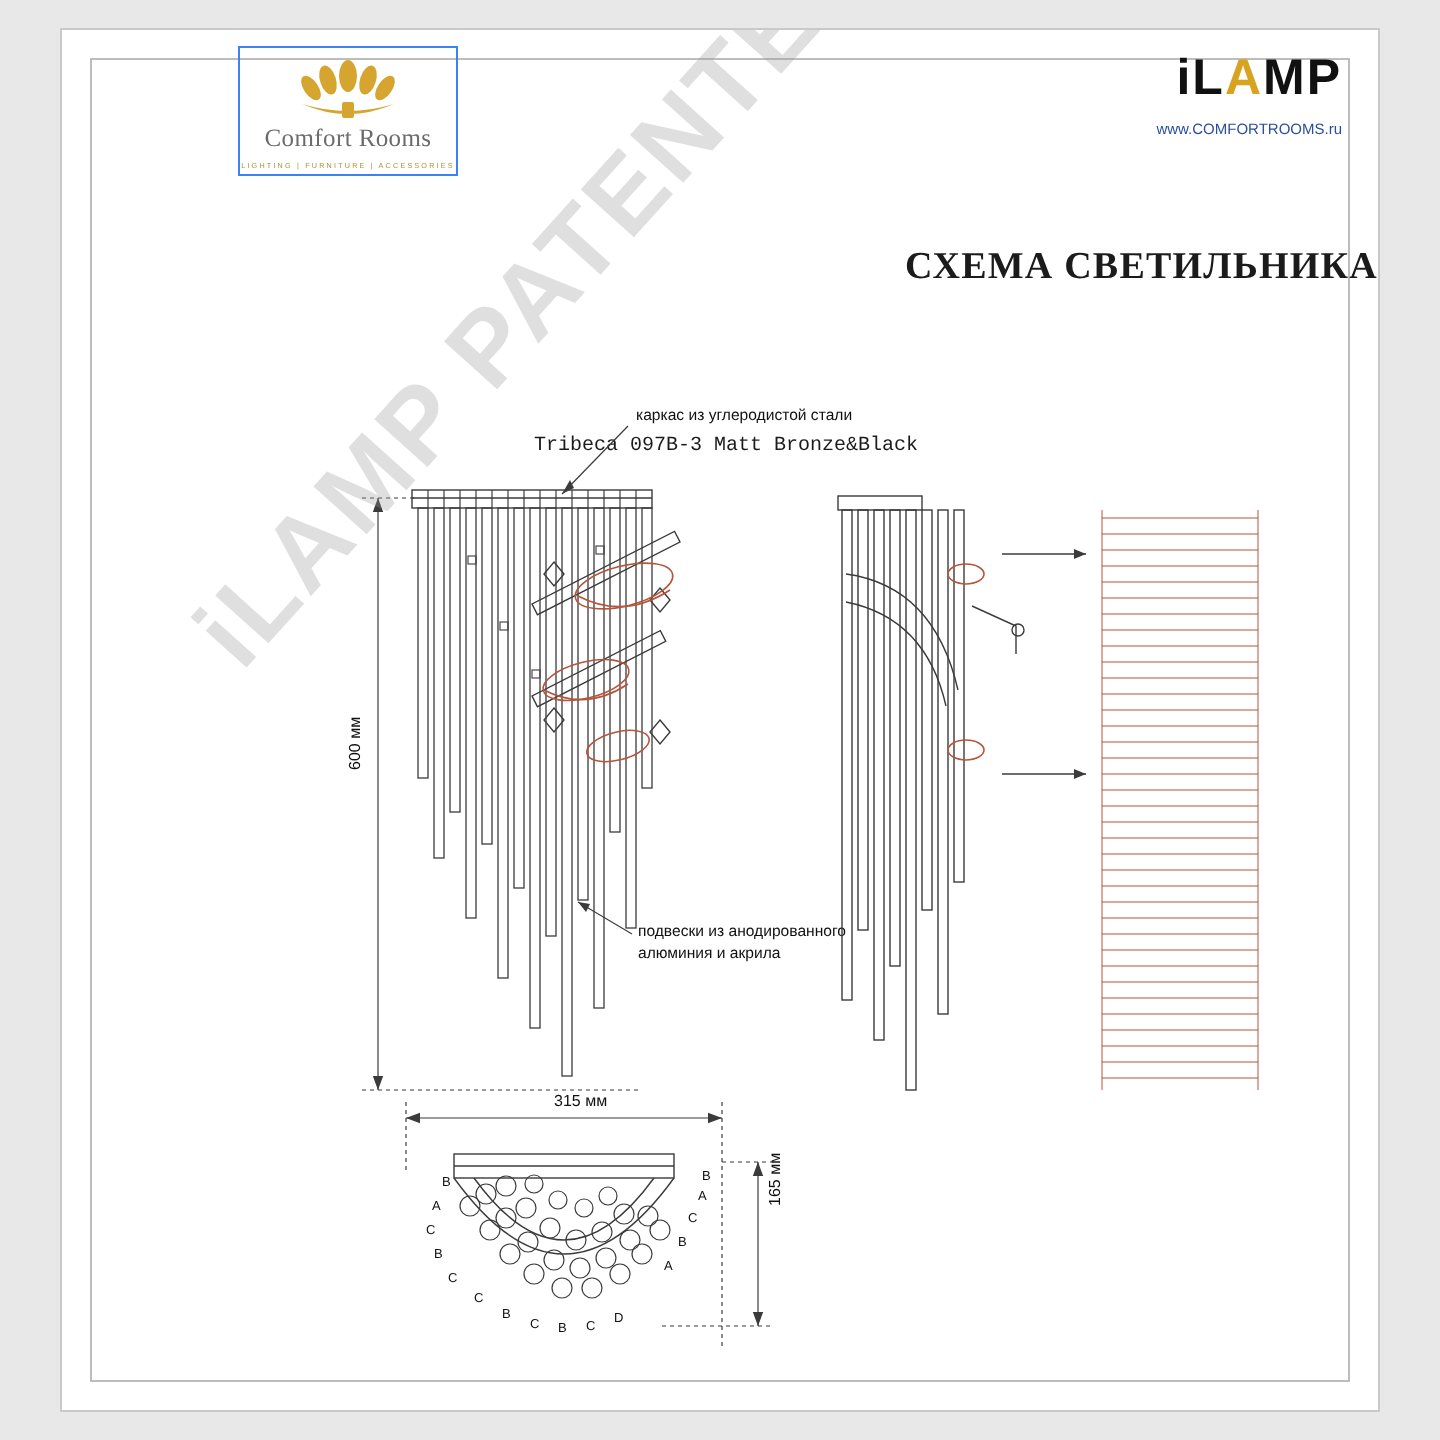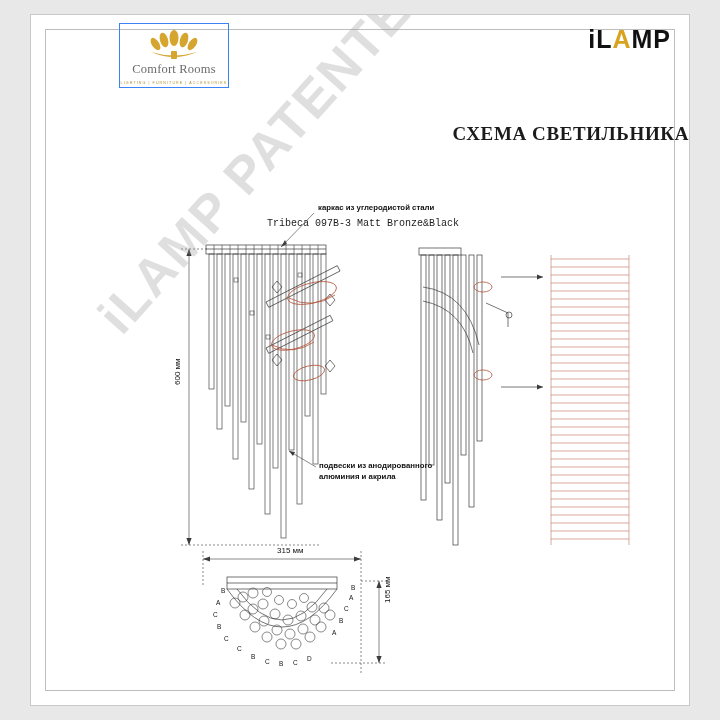--- a/index.html
+++ b/index.html
@@ -98,21 +98,20 @@
     margin-top:48px;
   }
 
   
   .callout{
     position:absolute;
     font-size:7.8px;
     color:#111;
     line-height:1.35;
     white-space:pre-line;
-    font-weight:bold;
   }
   .callout-1{ left:287px; top:188px; }
   .callout-2{ left:288px; top:446px; }
 
   
   .dim{
     position:absolute;
     font-size:8px;
     color:#111;
   }
@@ -159,20 +158,21 @@
     </div>
     <div class="brand-name">Comfort Rooms</div>
     <div class="brand-sub">LIGHTING  |  FURNITURE  |  ACCESSORIES</div>
   </div>
 
   <div class="ilamp">
     <div class="ilamp-logo">
       <span>iL</span><span class="flame">A</span><span>MP</span>
     </div>
     <div class="ilamp-urls">
+      <div>www.COMFORTROOMS.ru</div>
     </div>
   </div>
 
   <div class="main-title">СХЕМА СВЕТИЛЬНИКА</div>
   <div class="subtitle">Tribeca 097B-3 Matt Bronze&amp;Black</div>
 
   <div class="callout callout-1">каркас из углеродистой стали</div>
   <div class="callout callout-2">подвески из анодированного
 алюминия и акрила</div>
 

